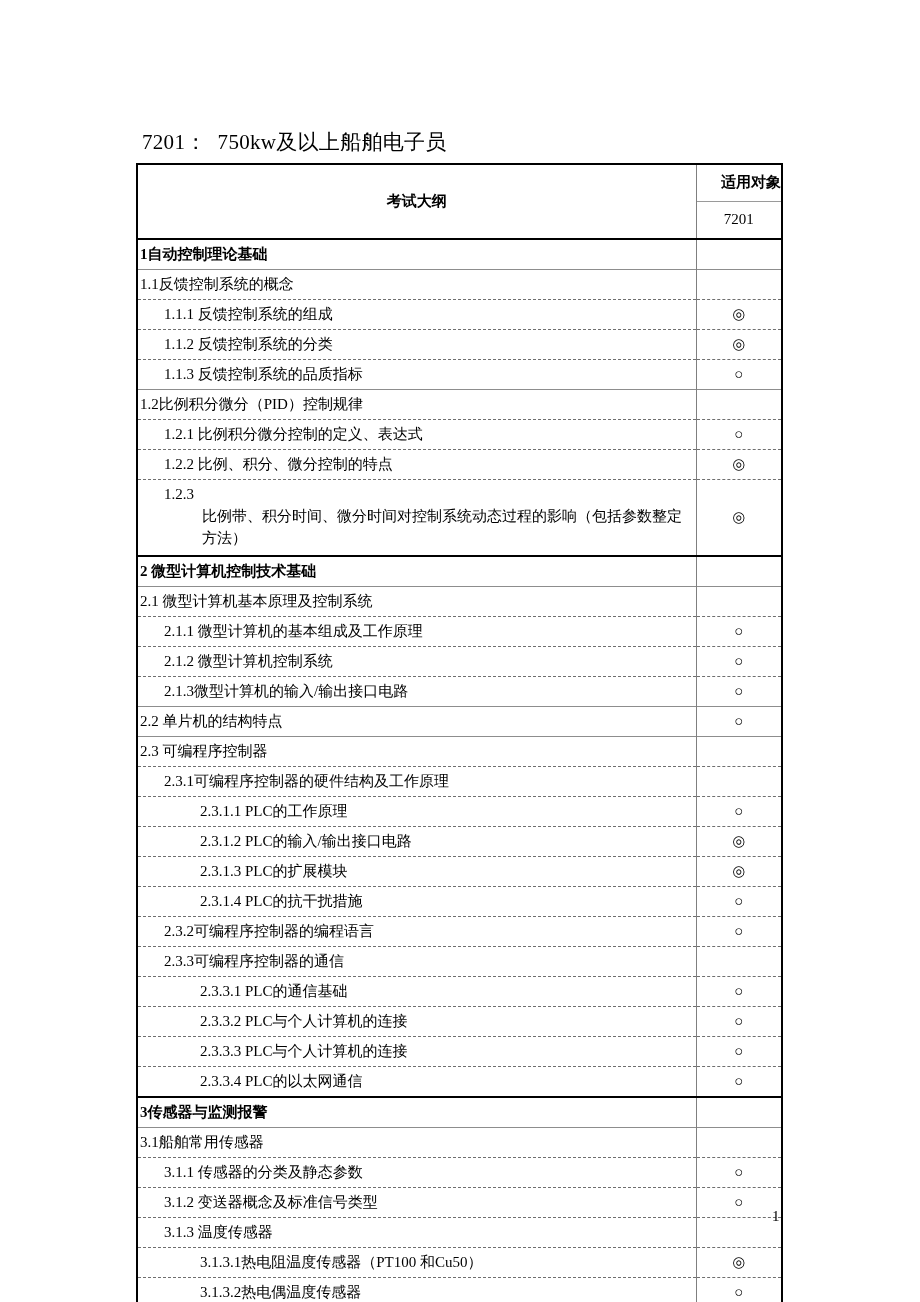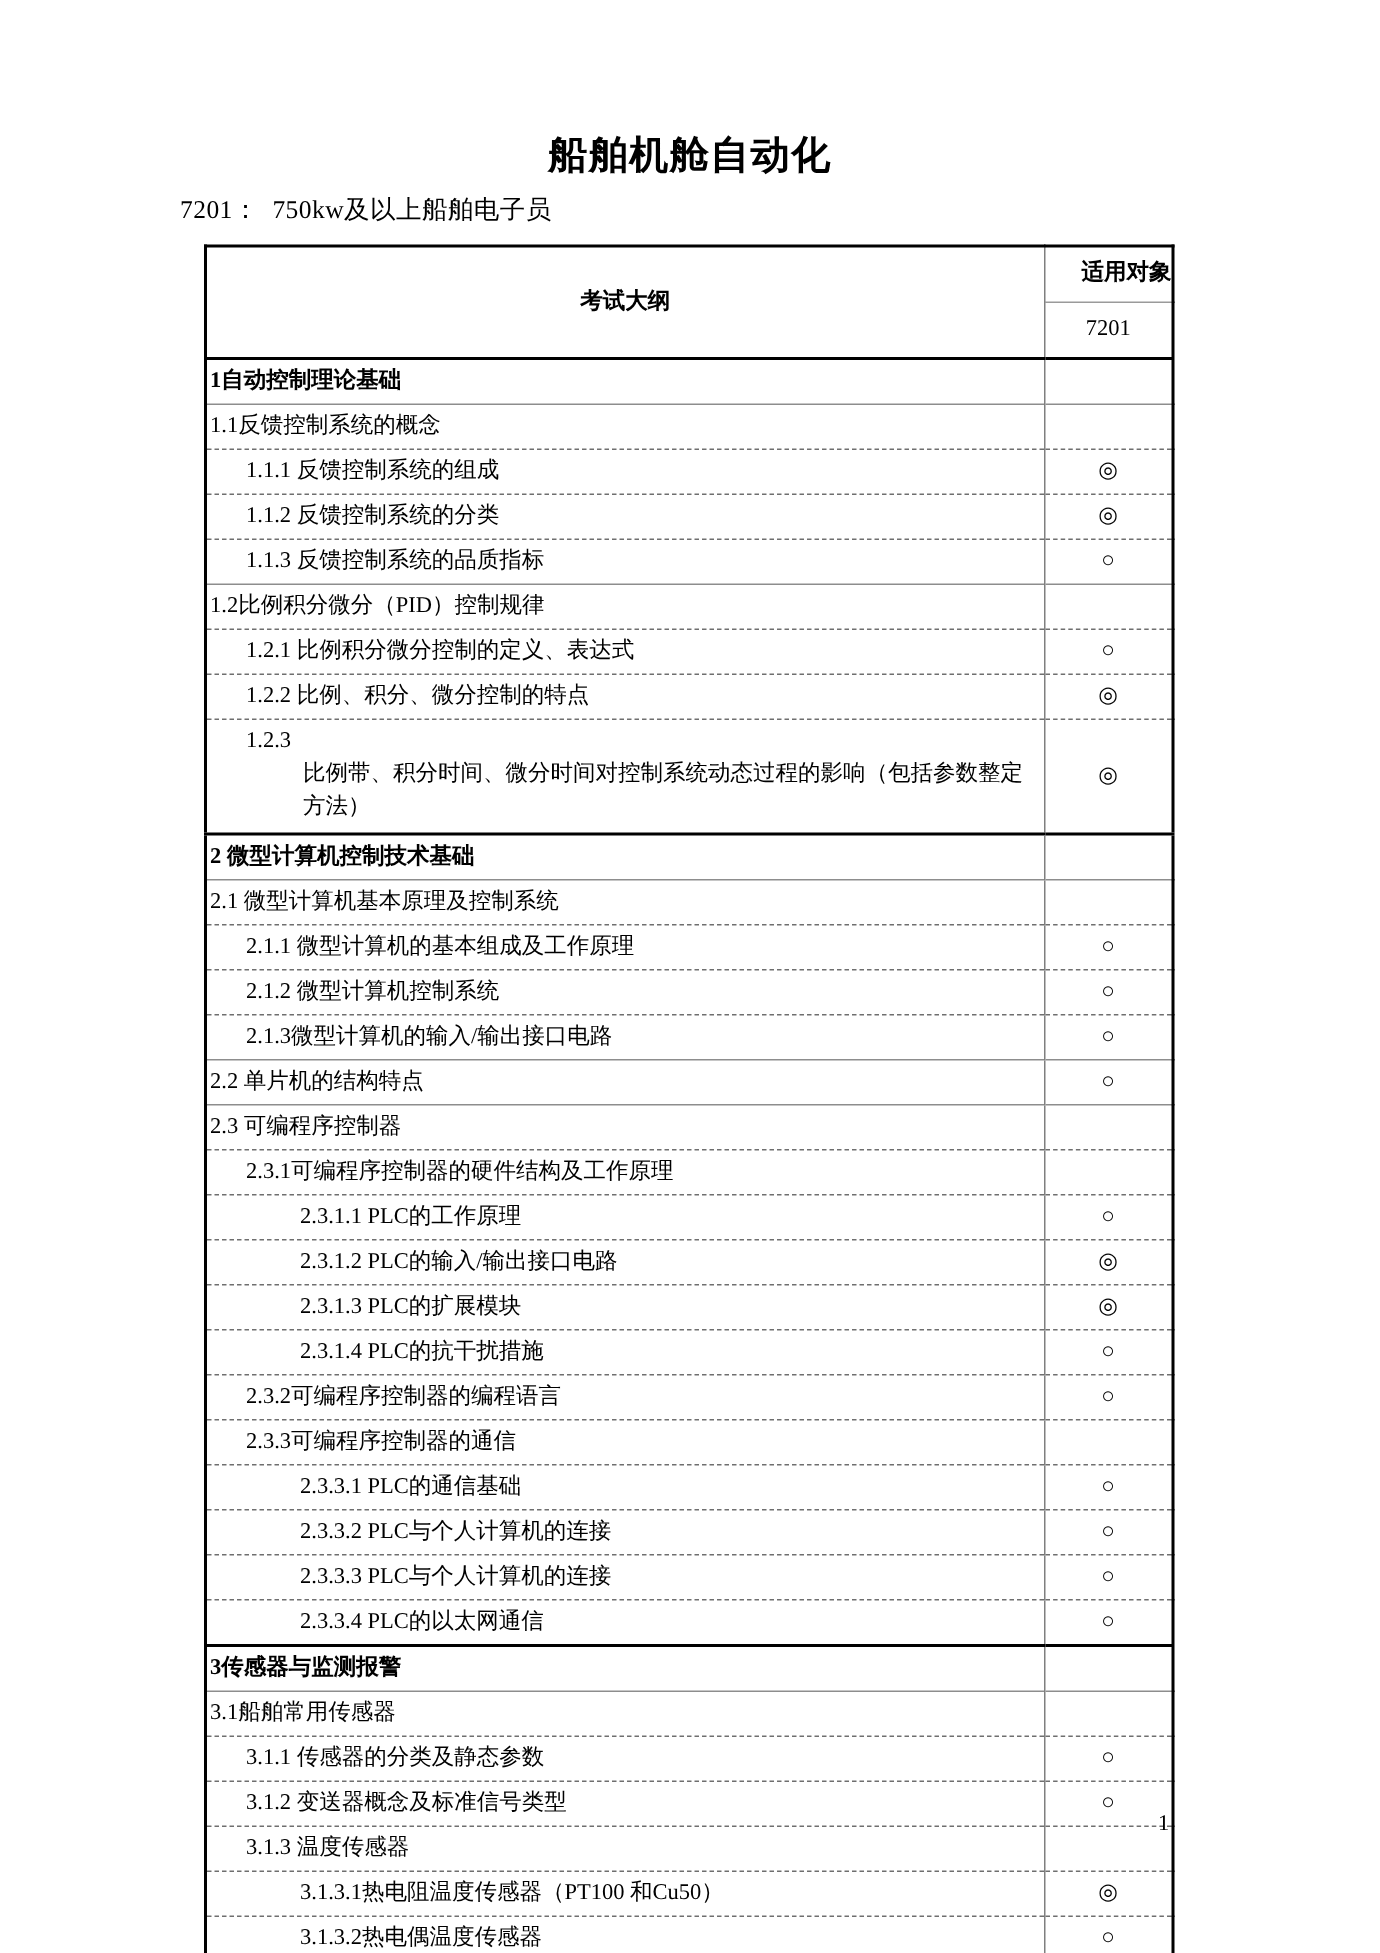--- a/index.html
+++ b/index.html
@@ -28,22 +28,22 @@
     letter-spacing: 1px;
     margin: 0;
     position: absolute;
     top: 86px;
     left: 0;
     width: 920px;
   }
   .subtitle {
     position: absolute;
     top: 128px;
-    left: 120px;
-    font-size: 17px;
+    left: 142px;
+    font-size: 21px;
     white-space: pre;
     letter-spacing: 0.3px;
   }
   table.outline {
     position: absolute;
     top: 163px;
     left: 136px;
     width: 645px;
     border-collapse: collapse;
     table-layout: fixed;
@@ -115,21 +115,20 @@
     left: 772px;
     top: 1208px;
     font-size: 15px;
   }
 </style>
 </head>
 <body>
 
 <div class="page">
 
-  <div class="doc-title">船舶机舱自动化</div>
 
   <div class="subtitle">7201：  750kw及以上船舶电子员</div>
 
   <table class="outline">
     <colgroup>
       <col class="c-text">
       <col class="c-mark">
     </colgroup>
     <tbody id="table-body">
       <tr>

